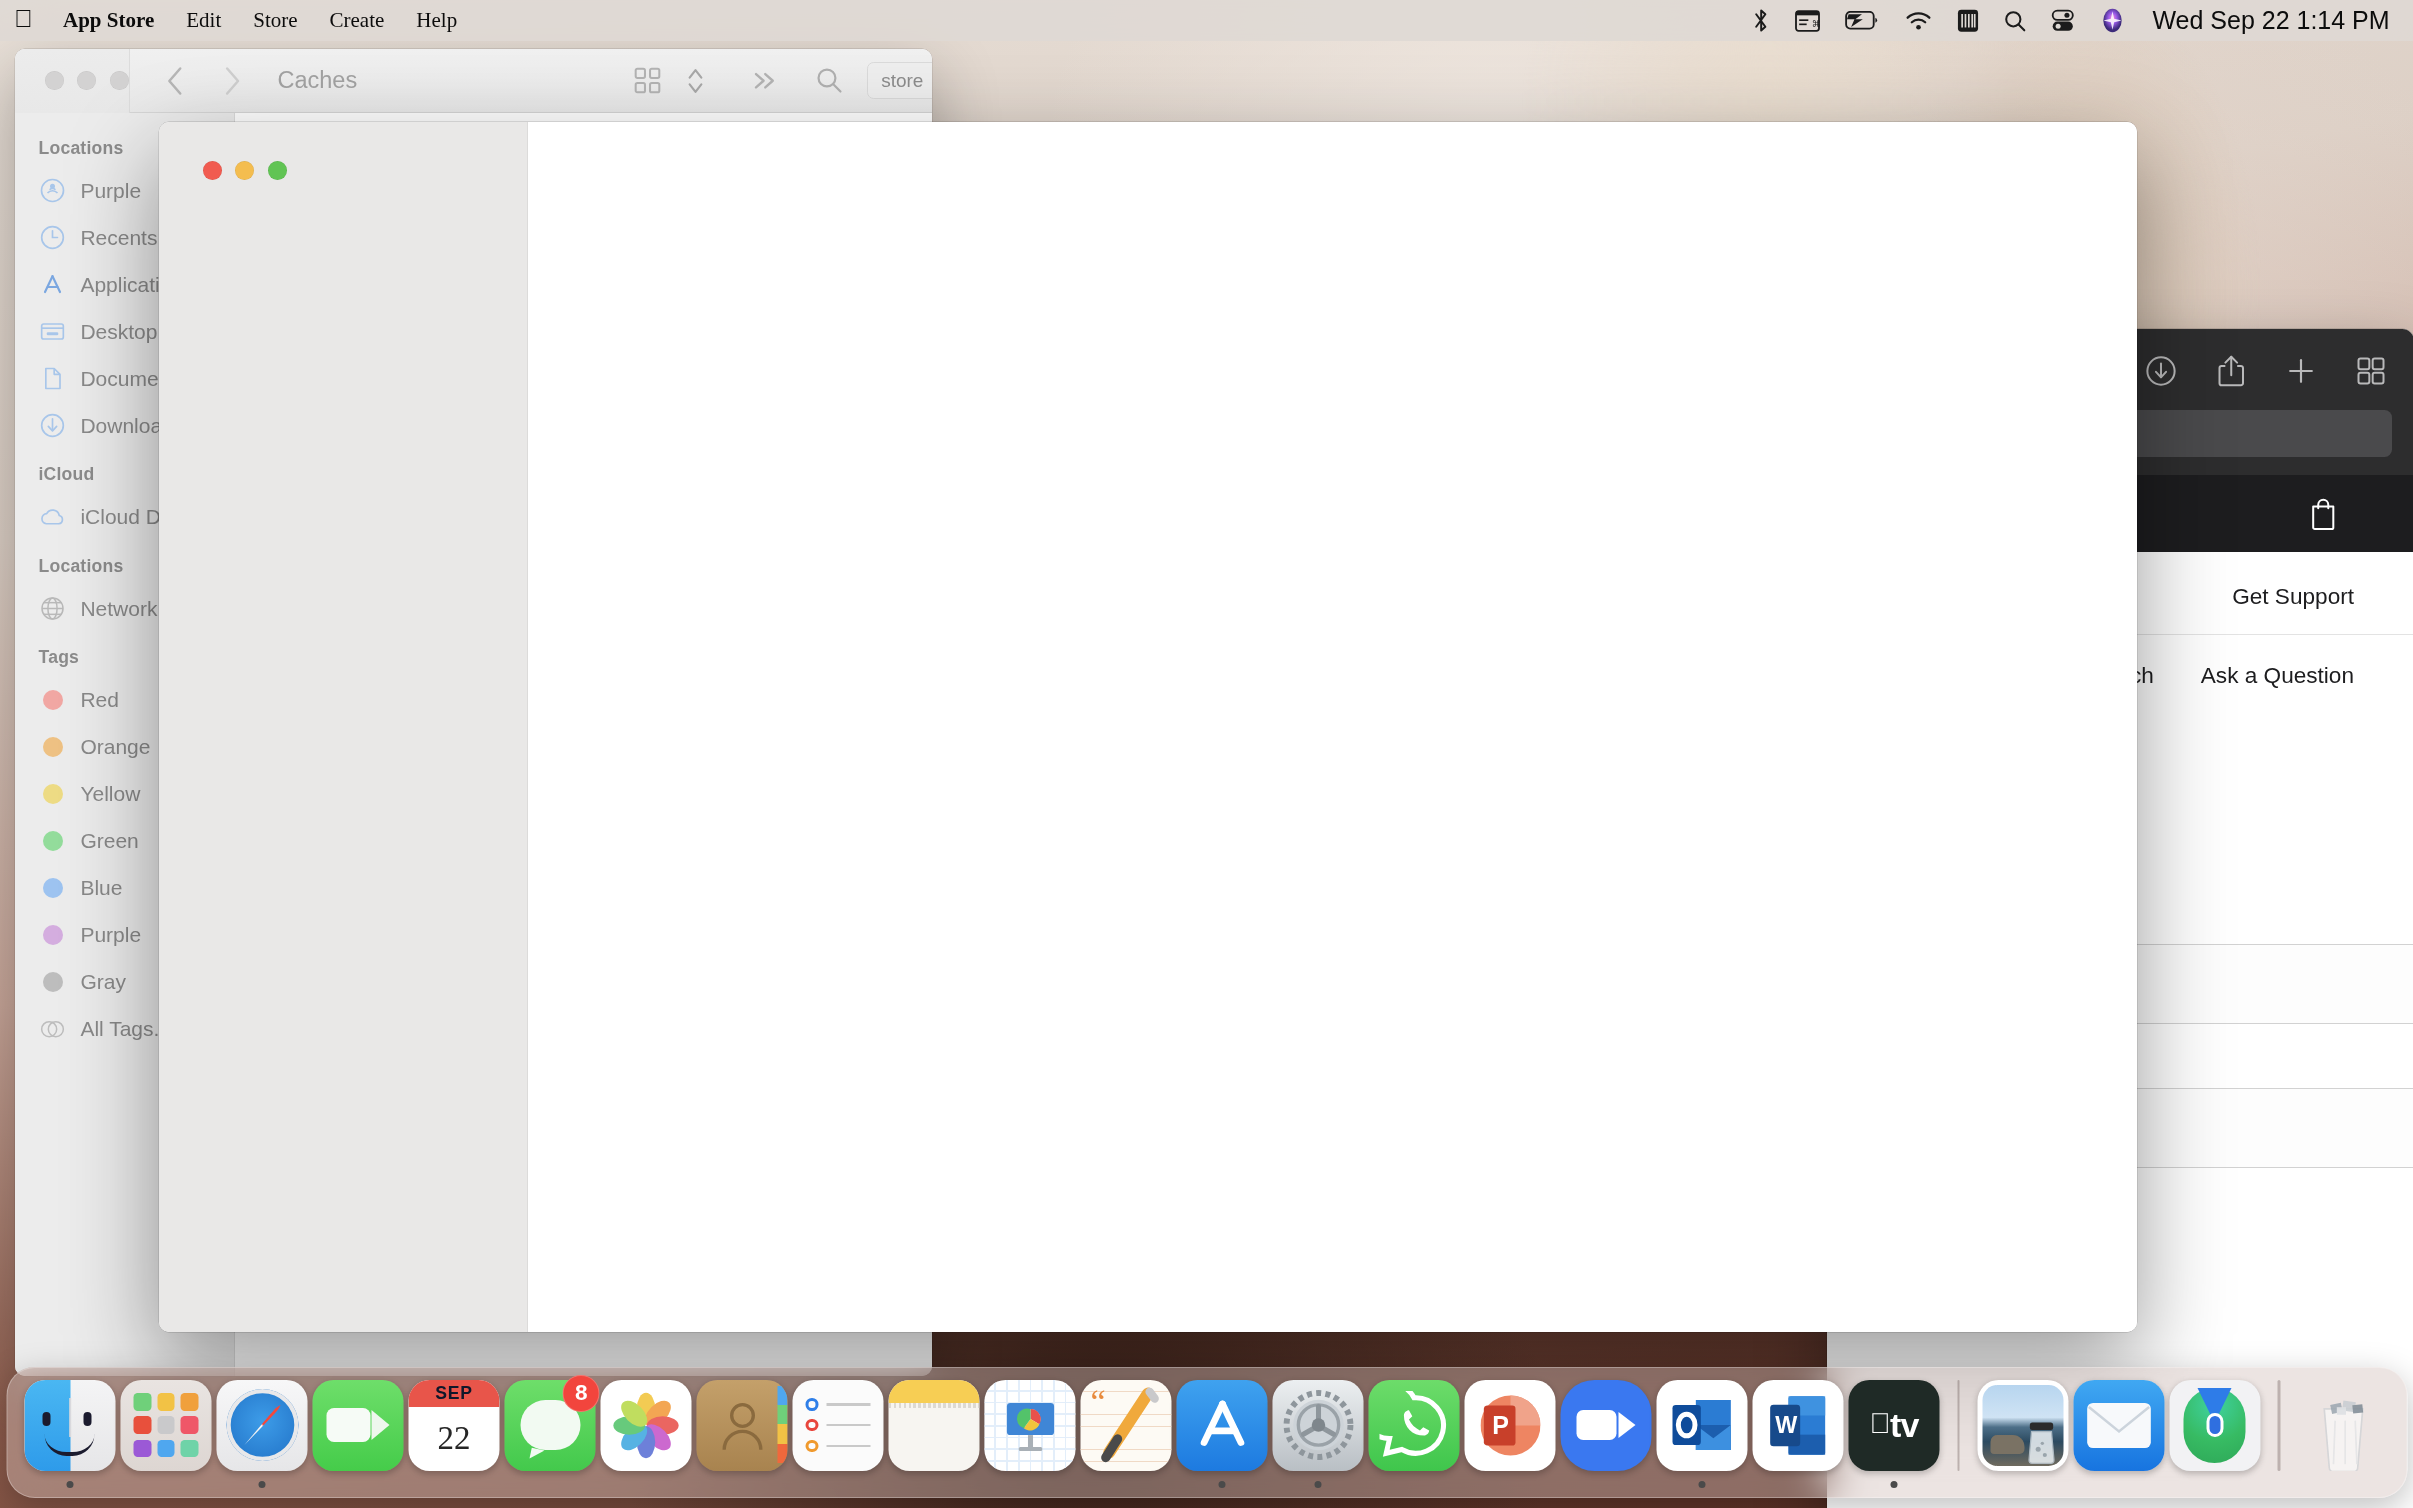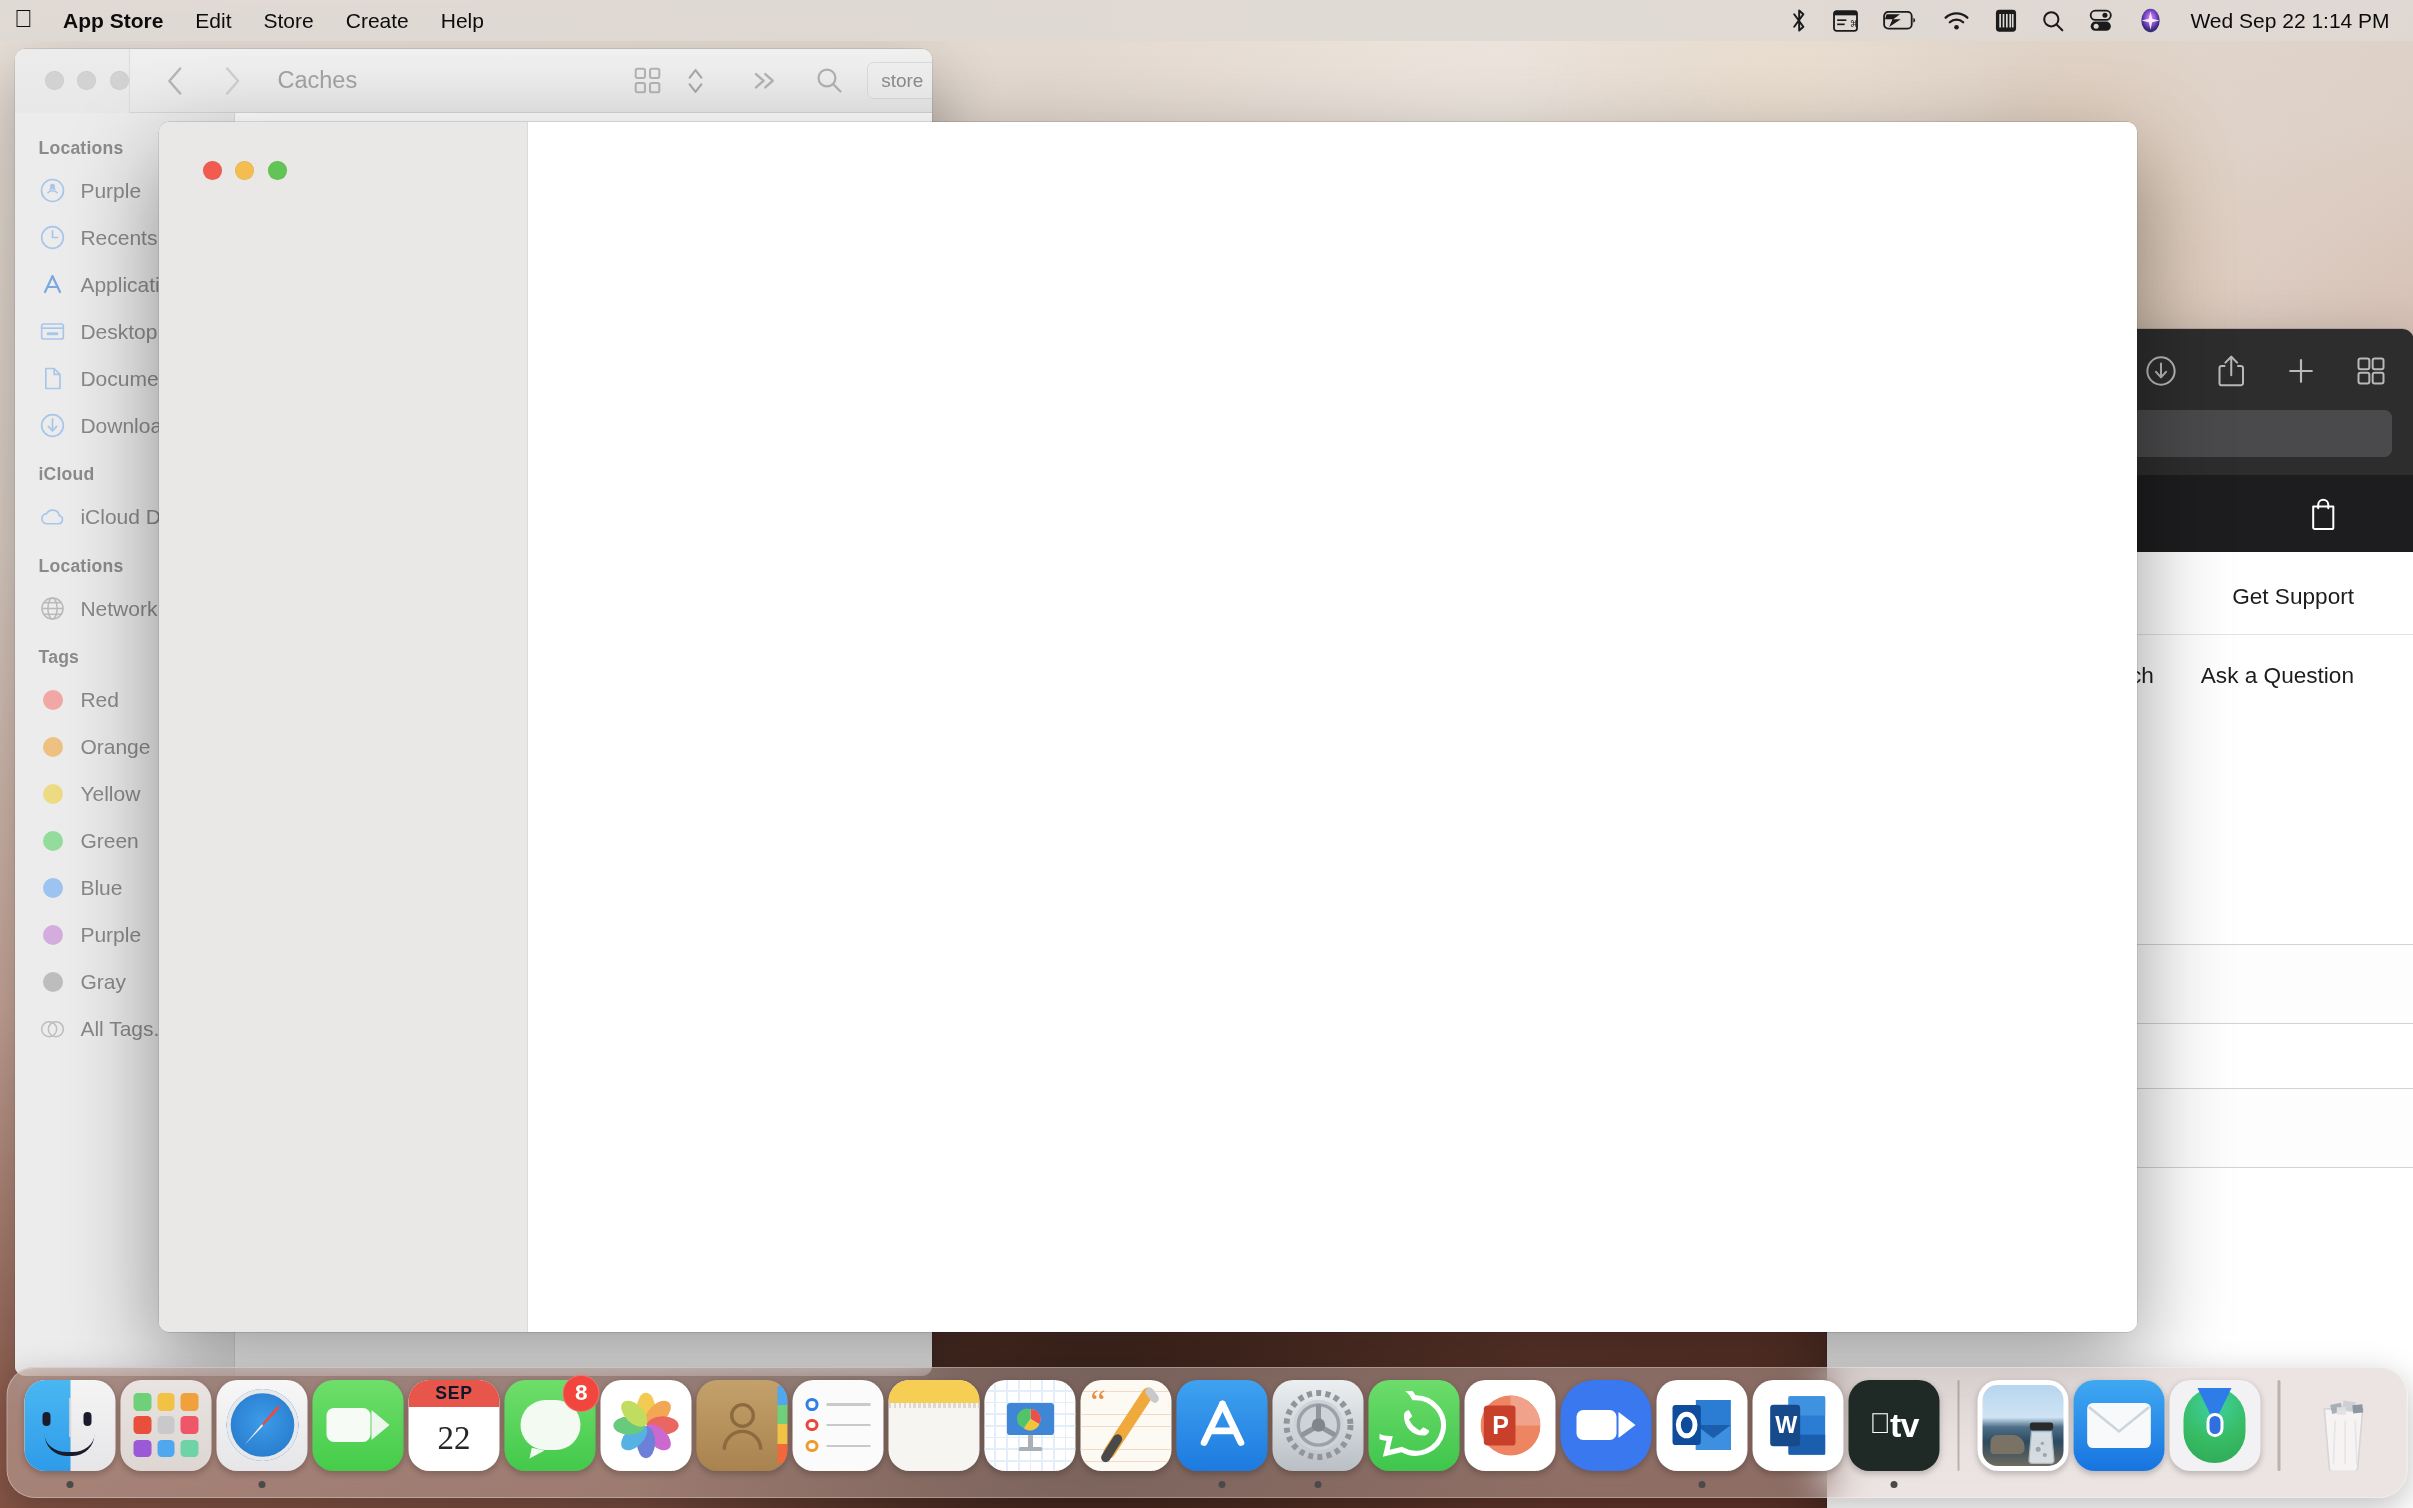--- a/index.html
+++ b/index.html
@@ -33,26 +33,26 @@
   #menubar {
     position:absolute; top:0; left:0; width:2413px; height:41px;
     background:rgba(222,217,212,.86);
     backdrop-filter:blur(25px);
     display:flex; align-items:center;
     padding:0 18.4px 0 0;
     font-size:21px; color:#0c0c0c;
     z-index:900;
   }
   #menubar .apple { width:47px; display:flex; justify-content:center; align-items:center; font-size:25px; line-height:1; padding-bottom:3.4px; }
-  #menubar .mi { padding:0 16px; height:41px; display:flex; align-items:center; white-space:nowrap; }
+  #menubar .mi { padding:0 16px; height:41px; display:flex; align-items:center; white-space:nowrap;font-family:Liberation Serif, serif; }
   #menubar .mi.bold { font-weight:bold; }
   #menubar .spacer { flex:1; }
   #menubar .status { display:flex; align-items:center; gap:0; }
   #menubar .si { padding:0 12.6px; display:flex; align-items:center; height:41px; }
-  #menubar .clock { padding:0 5px 0 15px; white-space:nowrap; font-size:21px; }
+  #menubar .clock { padding:0 5px 0 15px; white-space:nowrap; font-size:25px; }
 
   .ic { display:block; }
 
   
   .win { position:absolute; border-radius:10px; overflow:hidden; }
 
   
   #finder {
     left:15px; top:49px; width:917px; height:1327px;
     border-radius:10px;

